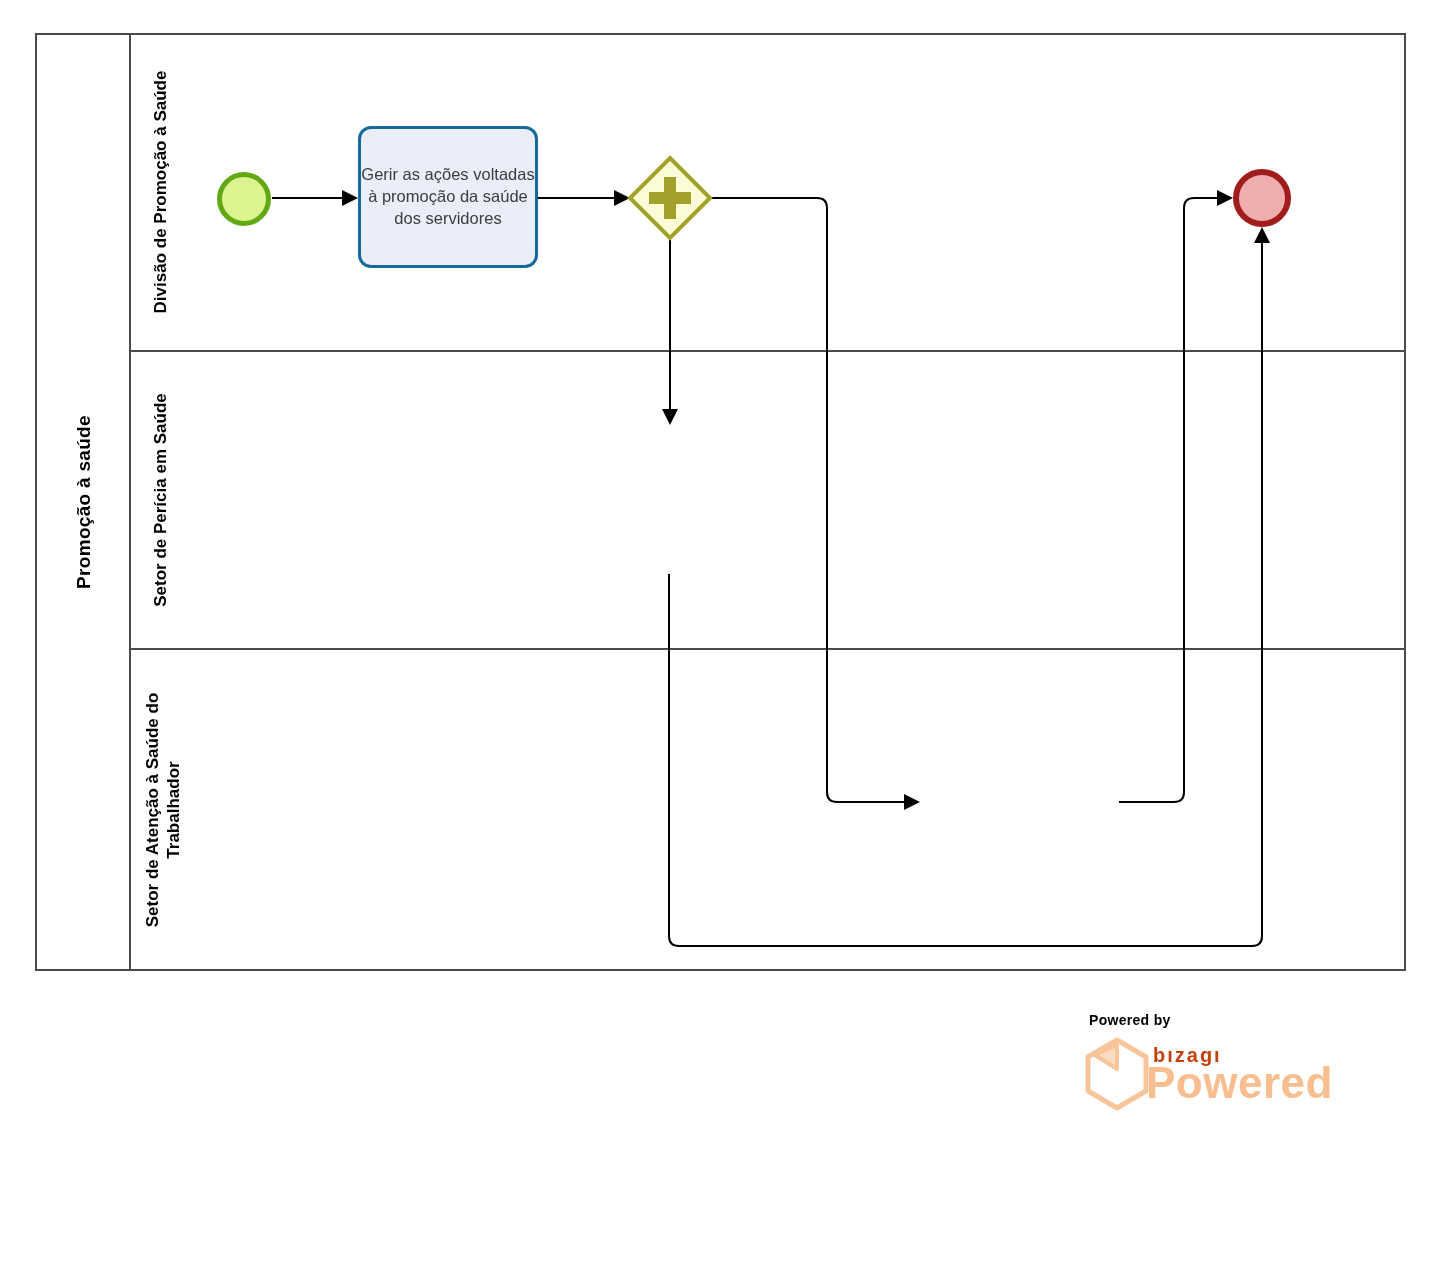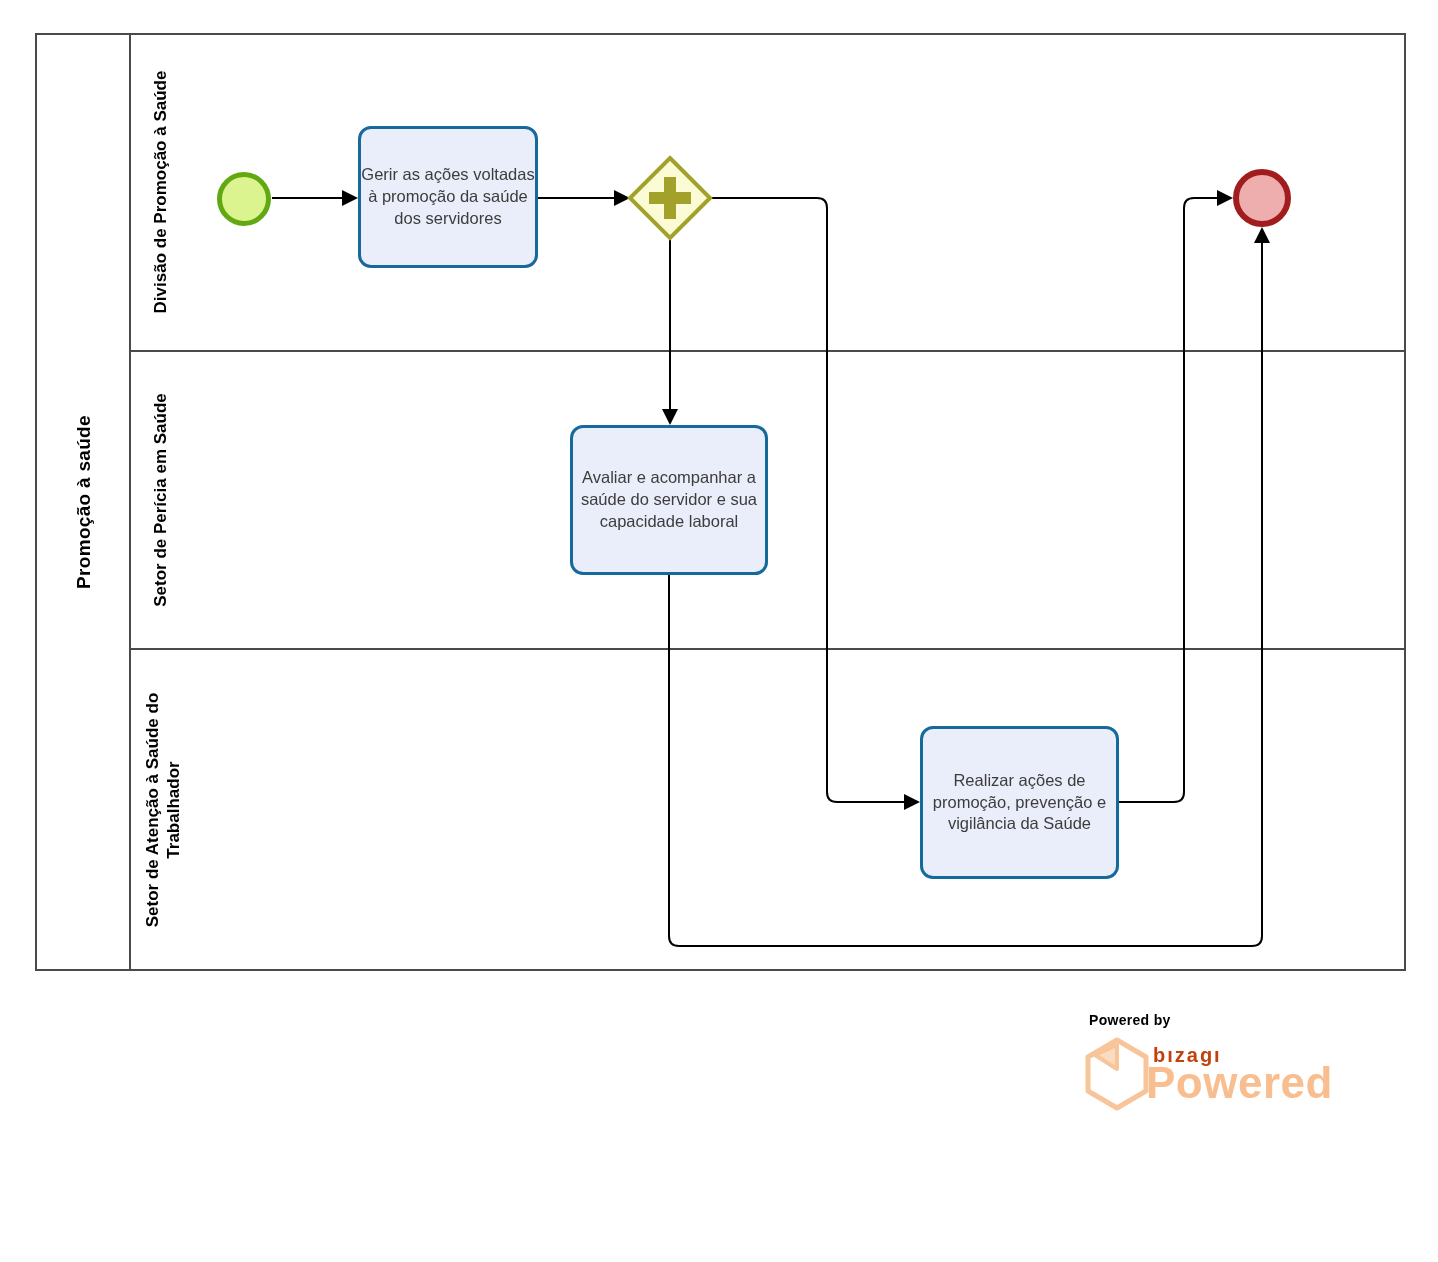--- a/index.html
+++ b/index.html
@@ -81,27 +81,21 @@
     <span>Gerir as ações voltadas à promoção da saúde dos servidores</span>
   </div>
 
   <div class="gateway-box">
     <svg width="88" height="88" viewBox="0 0 88 88" xmlns="http://www.w3.org/2000/svg">
       <polygon points="44,4 84,44 44,84 4,44" fill="#FBFBD6" stroke="#A2A22B" stroke-width="4"></polygon>
       <path d="M44,23 L44,65 M23,44 L65,44" stroke="#A2A22B" stroke-width="12" fill="none"></path>
     </svg>
   </div>
 
-  <div class="task" style="left:570px;top:425px;width:198px;height:150px;">
-    <span>Avaliar e acompanhar a saúde do servidor e sua capacidade laboral</span>
-  </div>
 
-  <div class="task" style="left:920px;top:726px;width:199px;height:153px;">
-    <span>Realizar ações de promoção, prevenção e vigilância da Saúde</span>
-  </div>
 
   <div class="event end-event"></div>
 
   <div class="powered-by">Powered by</div>
   <div class="brand-icon">
     <svg width="68" height="76" viewBox="0 0 68 76" xmlns="http://www.w3.org/2000/svg">
       <polygon points="34,4 63,21 63,55 34,72 5,55 5,21" fill="none" stroke="#F8C59B" stroke-width="5" stroke-linejoin="round"></polygon>
       <path d="M12,19 L34,9 L34,33 Z" fill="#FBDCC0" stroke="#F8C59B" stroke-width="4" stroke-linejoin="round"></path>
     </svg>
   </div>

